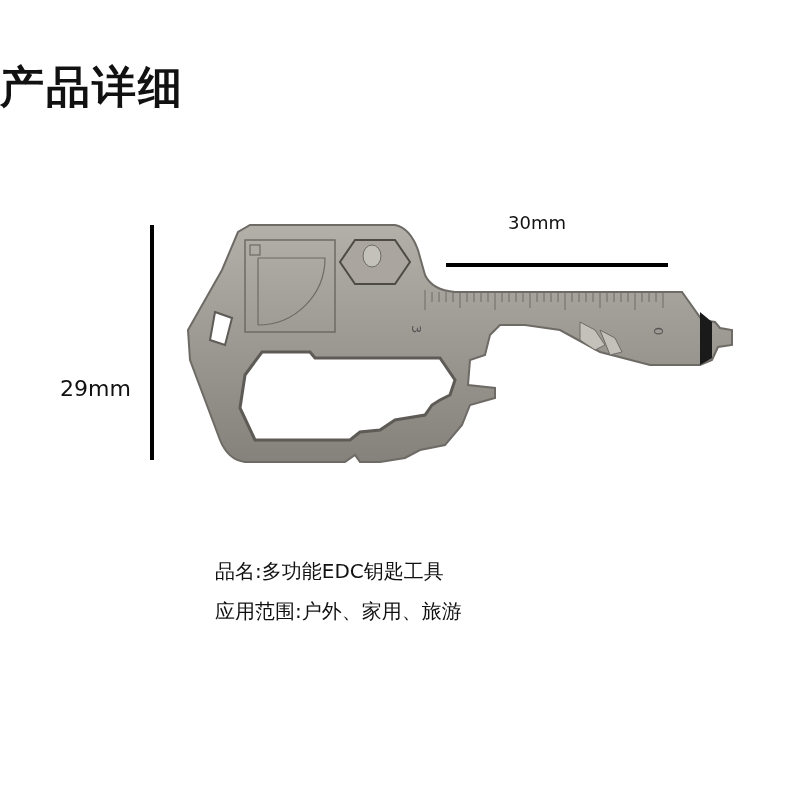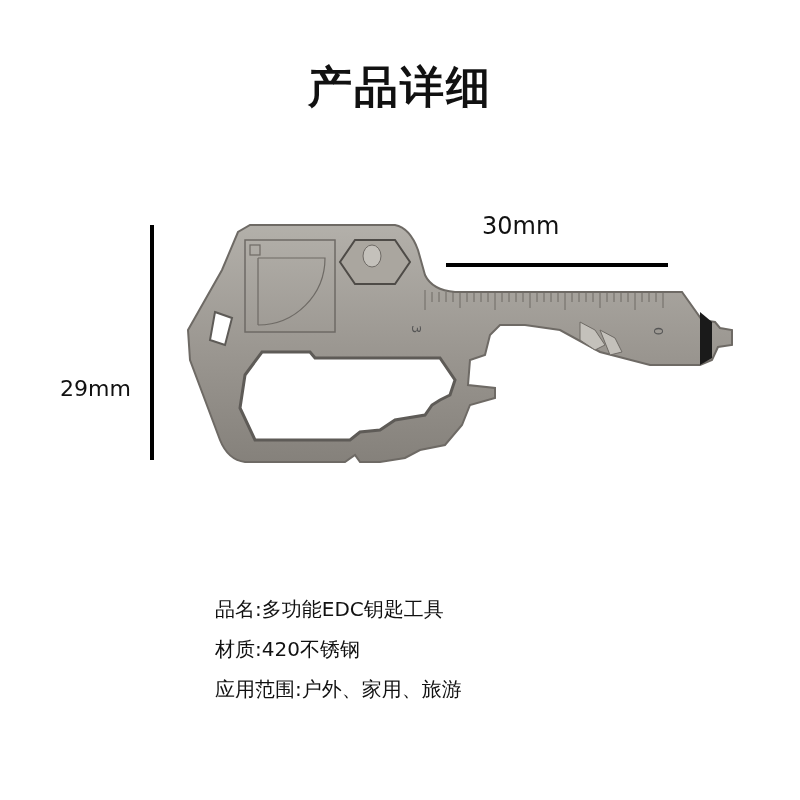--- a/index.html
+++ b/index.html
@@ -1,25 +1,25 @@
 <!DOCTYPE html>
 <html><head>
 <meta charset="utf-8">
 <style>
   html, body { margin: 0; padding: 0; background: #ffffff; }
   body { width: 800px; height: 800px; position: relative; overflow: hidden;
          font-family: "DejaVu Sans", "Liberation Sans", sans-serif; color: #111; }
-  .title { position: absolute; left: 0; width: 800px; top: 58px; text-align: center;
+  .title { position: absolute; left: 0; width: 800px; top: 58px; text-align: left;
            font-size: 44px; font-weight: bold; letter-spacing: 2px; }
   .dim-v-line { position: absolute; left: 150px; top: 225px; width: 4px; height: 235px; background: #000; }
   .dim-v-label { position: absolute; left: 60px; top: 328px; font-size: 22px; margin-top: 48px; }
   .dim-h-line { position: absolute; left: 446px; top: 263px; width: 222px; height: 4px; background: #000; }
-  .dim-h-label { position: absolute; left: 482px; top: 212px; font-size: 24px; }
+  .dim-h-label { position: absolute; left: 508px; top: 212px; font-size: 18px; }
   .key-wrap { position: absolute; left: 180px; top: 215px; width: 560px; height: 260px; }
-  .specs { position: absolute; left: 215px; top: 589px; font-size: 20px; line-height: 40px; }
+  .specs { position: absolute; left: 215px; top: 551px; font-size: 20px; line-height: 40px; }
   .spec-line { white-space: pre; }
 </style>
 </head>
 <body>
 
 <div class="title">产品详细</div>
 
 <div class="dim-v-line"></div>
 <div class="dim-v-label">29mm</div>
 <div class="dim-h-line"></div>
@@ -90,15 +90,14 @@
     <path d="M600 330 L615 338 L622 352 L610 355 Z" fill="#c4c1bb" stroke="#6e6a65"></path>
 
     <path d="M700 312 L712 322 L712 358 L700 365 Z" fill="#1a1a1a"></path>
     <text x="413" y="332" font-size="13" fill="#555" font-family="DejaVu Sans, sans-serif" transform="rotate(90 416 328)">3</text>
     <text x="655" y="334" font-size="13" fill="#555" font-family="DejaVu Sans, sans-serif" transform="rotate(90 658 330)">0</text>
   </svg>
 </div>
 
 <div class="specs">
   <div class="spec-line">品名:多功能EDC钥匙工具</div>
-  <div class="spec-line">材质:420不锈钢</div>
   <div class="spec-line">应用范围:户外、家用、旅游</div>
 </div>
 
 </body></html>

